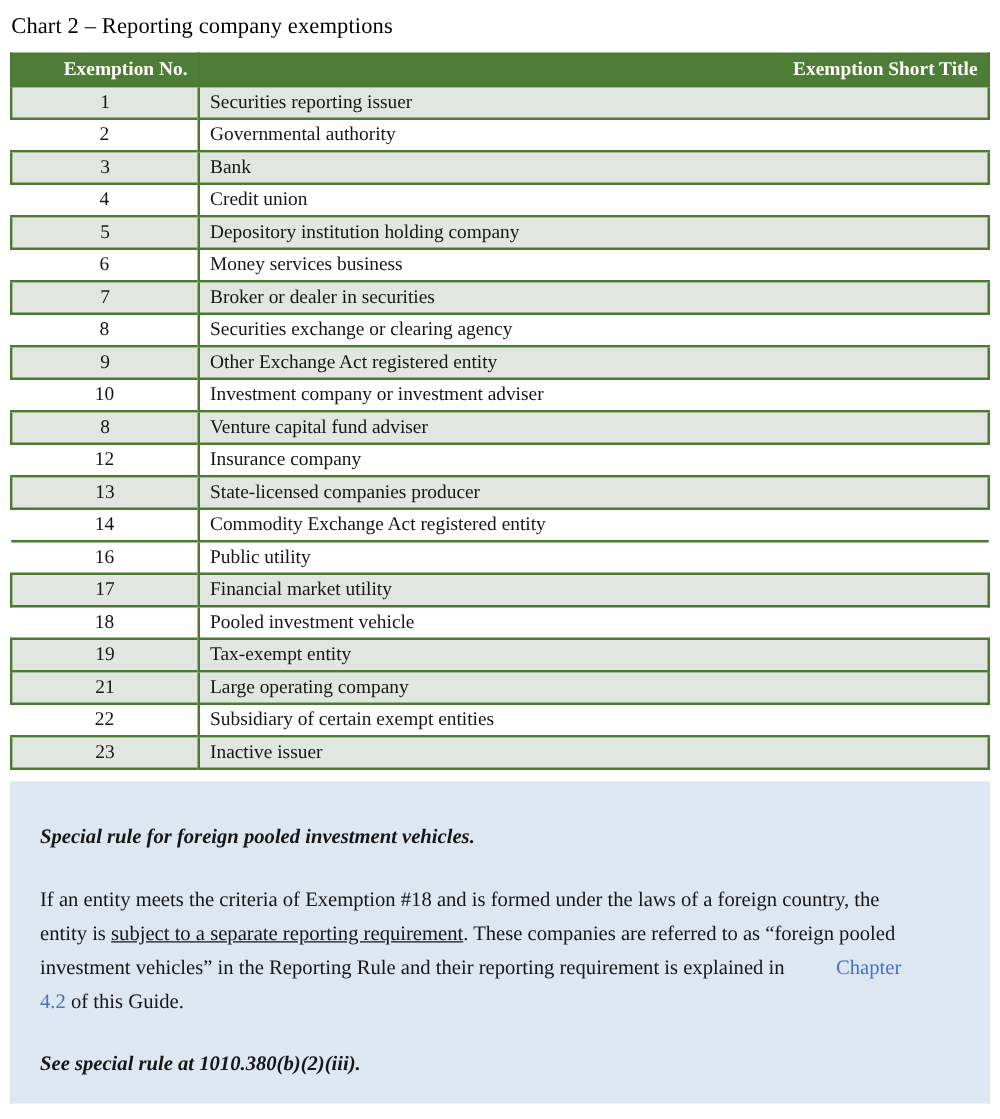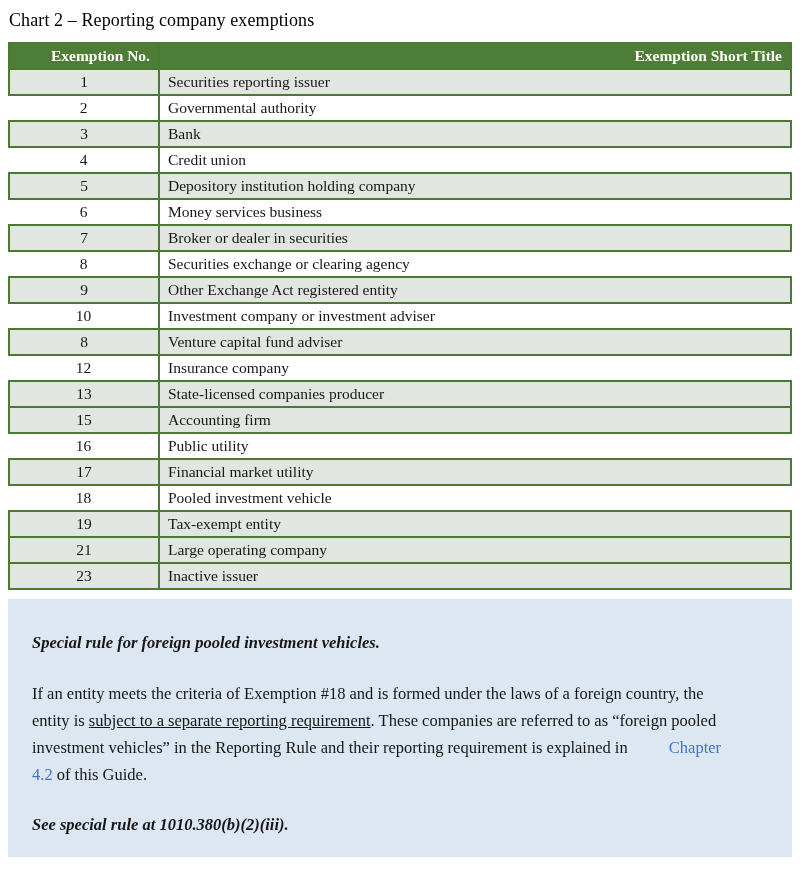--- a/index.html
+++ b/index.html
@@ -151,43 +151,47 @@
           <td class="stitle">Venture capital fund adviser</td>
         </tr>
         <tr class="plain">
           <td class="num">12</td>
           <td class="stitle">Insurance company</td>
         </tr>
         <tr class="striped">
           <td class="num">13</td>
           <td class="stitle">State-licensed companies producer</td>
         </tr>
-        <tr class="striped">
-          <td class="num">15</td>
-          <td class="stitle">Accounting firm</td>
+        <tr class="plain">
+          <td class="num">14</td>
+          <td class="stitle">Commodity Exchange Act registered entity</td>
         </tr>
         <tr class="plain">
           <td class="num">16</td>
           <td class="stitle">Public utility</td>
         </tr>
         <tr class="striped">
           <td class="num">17</td>
           <td class="stitle">Financial market utility</td>
         </tr>
         <tr class="plain">
           <td class="num">18</td>
           <td class="stitle">Pooled investment vehicle</td>
         </tr>
         <tr class="striped">
           <td class="num">19</td>
           <td class="stitle">Tax-exempt entity</td>
         </tr>
         <tr class="striped">
           <td class="num">21</td>
           <td class="stitle">Large operating company</td>
+        </tr>
+        <tr class="plain">
+          <td class="num">22</td>
+          <td class="stitle">Subsidiary of certain exempt entities</td>
         </tr>
         <tr class="striped">
           <td class="num">23</td>
           <td class="stitle">Inactive issuer</td>
         </tr>
       </tbody>
   </table>
 
   <div class="note">
     <p class="rule-heading">Special rule for foreign pooled investment vehicles.</p>

